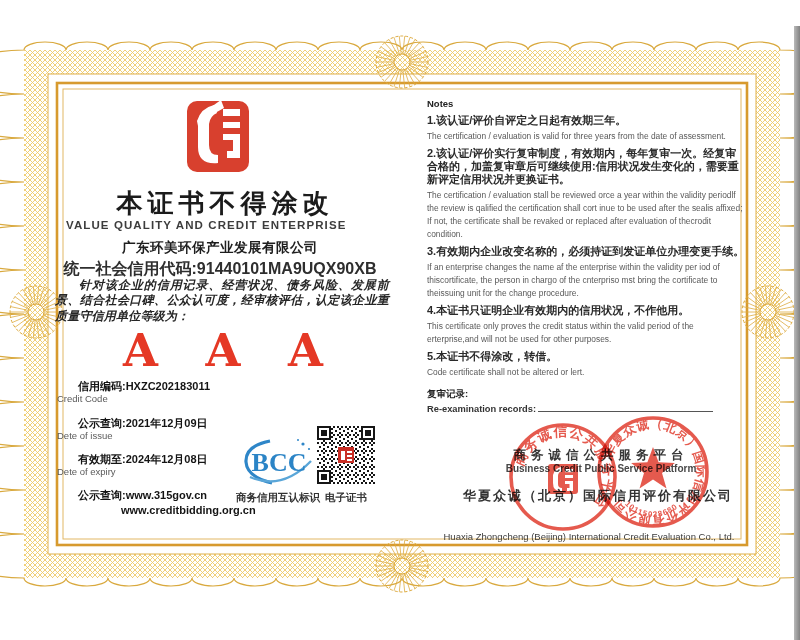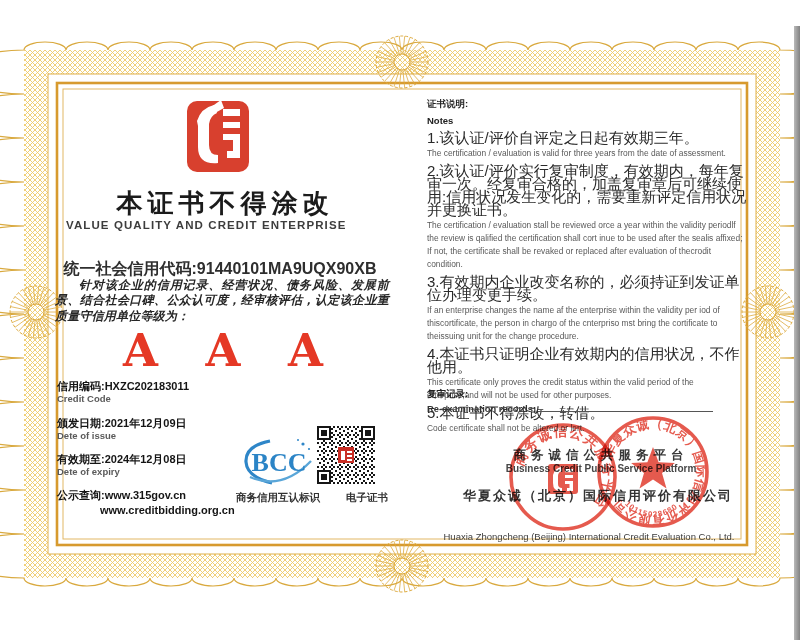--- a/index.html
+++ b/index.html
@@ -20,34 +20,34 @@
   .title-en{left:66px;top:219px;width:340px;font-size:11.5px;font-weight:bold;
             letter-spacing:1.1px;color:#3d3d3d;z-index:2;}
   .company{left:50px;top:239px;width:340px;text-align:center;font-size:13.5px;font-weight:800;
            color:#1e1e1e;letter-spacing:.5px;z-index:2;}
   .uscc{left:50px;top:259px;width:340px;text-align:center;font-size:16px;font-weight:600;color:#2e2e2e;z-index:2;}
   .statement{left:55px;top:278px;width:334px;font-size:12px;line-height:15.4px;color:#262626;
              text-indent:2em;font-weight:600;text-align:justify;letter-spacing:.2px;z-index:2;font-style:italic;}
   .grade{left:50px;top:324px;width:330px;text-align:center;font-size:45px;font-weight:bold;
          color:#e53825;letter-spacing:16px;padding-left:16px;z-index:2;
          font-family:"DejaVu Serif","Liberation Serif",serif;}
-  .kv{font-size:11px;font-weight:700;color:#141414;z-index:2;}
-  .kv-sub{font-size:9.5px;font-weight:700;color:#5a5a5a;z-index:2;}
+  .kv{font-size:11px;font-weight:700;color:#141414;z-index:2;padding-left:21px;}
+  .kv-sub{font-size:9.5px;font-weight:400;color:#5a5a5a;z-index:2;}
   .credit-no{left:57px;top:379px;}   .credit-no-sub{left:57px;top:393px;}
   .issue{left:57px;top:416px;}       .issue-sub{left:57px;top:430px;}
   .expiry{left:57px;top:452px;}      .expiry-sub{left:57px;top:466px;}
   .query{left:57px;top:488px;}       .query2{left:100px;top:504px;}
   .bcc-logo{left:240px;top:436px;width:76px;height:52px;z-index:2;}
   .bcc-cap{left:232px;top:491px;width:92px;text-align:center;font-size:10.5px;font-weight:700;color:#333;z-index:2;}
   .qr-code{left:317px;top:426px;width:58px;height:58px;z-index:2;}
-  .qr-cap{left:317px;top:491px;width:58px;text-align:left;font-size:10.5px;font-weight:700;color:#333;z-index:2;margin-left:29px;}
+  .qr-cap{left:317px;top:491px;width:58px;text-align:center;font-size:10.5px;font-weight:700;color:#333;z-index:2;}
   
   .notes{left:427px;top:97px;width:320px;z-index:2;}
   .notes p{margin:0;}
-  .notes .cn{font-size:15px;font-weight:400;color:#2a2a2a;line-height:13px;margin-bottom:2.5px;}
+  .notes .cn{font-size:11px;font-weight:700;color:#2a2a2a;line-height:13px;margin-bottom:2.5px;}
   .notes .en{font-size:8.4px;font-weight:500;color:#595959;line-height:13px;margin-bottom:4.5px;}
   .notes .hd{font-size:9.5px;font-weight:800;color:#222;line-height:13px;margin-bottom:4px;}
   .reexam-cn{left:427px;top:388px;font-size:9.5px;font-weight:800;color:#222;z-index:2;}
   .reexam-row{left:427px;top:401px;width:286px;display:flex;align-items:flex-end;
               font-size:9.3px;font-weight:700;color:#333;z-index:2;}
   .reexam-row .line{flex:1;border-bottom:1px solid #555;margin:0 0 2px 2px;height:10px;}
   
   .platform-cn{left:470px;top:447px;width:262px;text-align:center;font-size:12.5px;font-weight:700;
                color:#383838;letter-spacing:5px;z-index:1;}
   .platform-en{left:470px;top:463px;width:262px;text-align:center;font-size:10px;font-weight:700;color:#474747;z-index:1;}
@@ -225,27 +225,28 @@
     <rect x="3" y="5" width="62" height="71" rx="10" fill="#d8402e"></rect>
     <path d="M13,25 Q17,12 30,9 L33,17 Q26,20 25,28 L25,49 Q25,59 34,59 L34,67 Q14,69 14,51 L14,30 Z" fill="#fff"></path>
     <path d="M27,11 L37,4 L40,12 L31,17 Z" fill="#fff"></path>
     <rect x="39" y="13" width="17" height="7" fill="#fff"></rect>
     <rect x="39" y="26" width="17" height="6" fill="#fff"></rect>
     <path d="M39,38 h17 v24 h-13 v-7 h6 v-11 h-10 z" fill="#fff"></path>
   </svg>
 
   <div class="abs title-cn">本证书不得涂改</div>
   <div class="abs title-en">VALUE QUALITY AND CREDIT ENTERPRISE</div>
+  <div class="abs company">广东环美环保产业发展有限公司</div>
   <div class="abs uscc">统一社会信用代码:91440101MA9UQX90XB</div>
   <div class="abs statement">针对该企业的信用记录、经营状况、债务风险、发展前景、结合社会口碑、公众认可度，经审核评估，认定该企业重质量守信用单位等级为：</div>
   <div class="abs grade">A A A</div>
 
   <div class="abs kv credit-no">信用编码:HXZC202183011</div>
   <div class="abs kv-sub credit-no-sub">Credit Code</div>
-  <div class="abs kv issue">颁发日期:2021年12月09日</div>
+  <div class="abs kv issue">公示查询:2021年12月09日</div>
   <div class="abs kv-sub issue-sub">Dete of issue</div>
   <div class="abs kv expiry">有效期至:2024年12月08日</div>
   <div class="abs kv-sub expiry-sub">Dete of expiry</div>
   <div class="abs kv query">公示查询:www.315gov.cn</div>
   <div class="abs kv query2">www.creditbidding.org.cn</div>
 
   <svg class="abs bcc-logo" viewBox="0 0 76 52">
     <path d="M30,5 Q5,10 6,26 Q7,41 32,47" fill="none" stroke="#2e86c8" stroke-width="3.2"></path>
     <path d="M10,41 Q42,55 71,25" fill="none" stroke="#5aa6d8" stroke-width="2.4"></path>
     <circle cx="63" cy="8" r="1.6" fill="#2e86c8"></circle>
@@ -277,21 +278,20 @@
     <g fill="#fff">
       <rect x="12" y="12.5" width="1.8" height="4.5"></rect>
       <rect x="14.8" y="12.3" width="2.6" height="1"></rect>
       <rect x="14.8" y="14.3" width="2.6" height="1"></rect>
       <rect x="14.8" y="16.3" width="2.6" height="1.2"></rect>
     </g>
   </svg>
   <div class="abs qr-cap">电子证书</div>
 
   <div class="abs notes">
-    <p class="hd">证书说明:</p>
     <p class="hd">Notes</p>
     <p class="cn">1.该认证/评价自评定之日起有效期三年。</p>
     <p class="en">The certification / evaluation is valid for three years from the date of assessment.</p>
     <p class="cn">2.该认证/评价实行复审制度，有效期内，每年复审一次。经复审合格的，加盖复审章后可继续使用:信用状况发生变化的，需要重新评定信用状况并更换证书。</p>
     <p class="en">The certification / evaluation stall be reviewed orce a year within the validity periodlf the review is qalified the certification shall cort inue to be used after the sealis affixed; If not, the certificate shall be revaked or replaced after evaluation of thecrodit condition.</p>
     <p class="cn">3.有效期内企业改变名称的，必须持证到发证单位办理变更手续。</p>
     <p class="en">If an enterprise changes the name af the enterprise within the validity per iod of thiscortificate, the person in chargo of the cnterpriso mst bring the cortificate to theissuing unit for the change procedure.</p>
     <p class="cn">4.本证书只证明企业有效期内的信用状况，不作他用。</p>
     <p class="en">This certificate only proves the credit status within the valid period of the erterprise,and will not be used for other purposes.</p>
     <p class="cn">5.本证书不得涂改，转借。</p>

